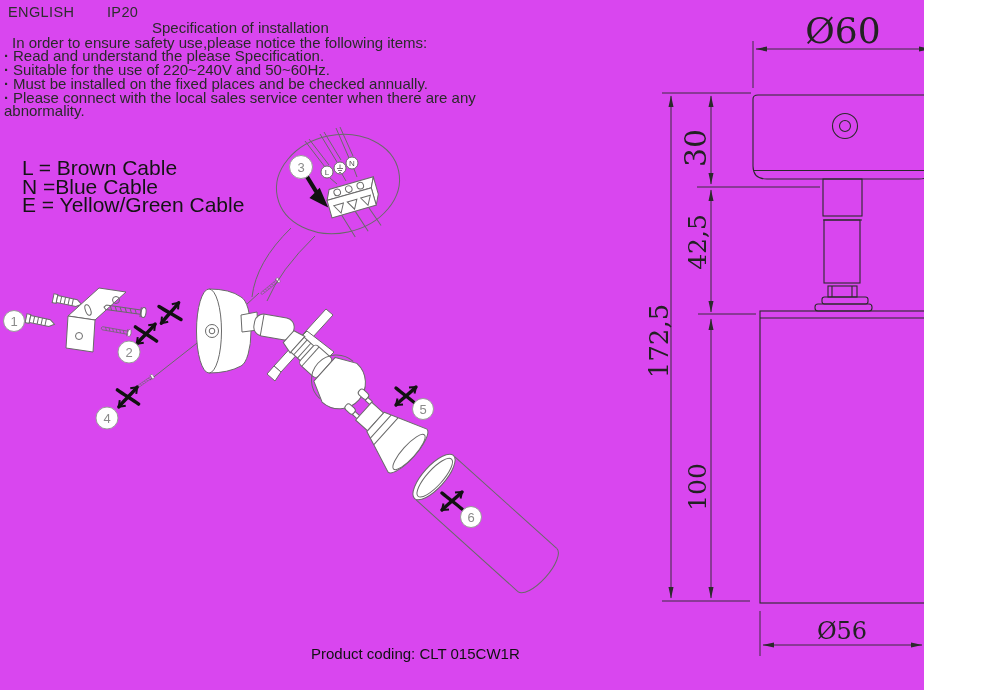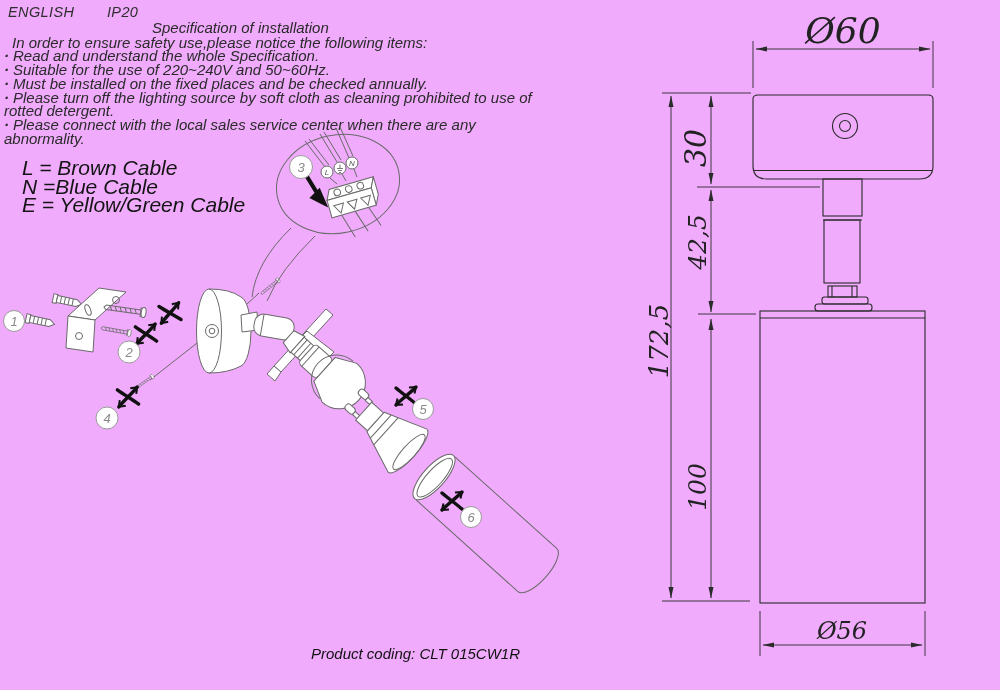--- a/index.html
+++ b/index.html
@@ -1,17 +1,17 @@
 <!DOCTYPE html>
 <html><head>
 <meta charset="utf-8">
 <style>
   html,body{margin:0;padding:0;background:#fff;}
-  .page{position:relative;width:1000px;height:690px;background:#f0abfc;overflow:hidden;
-        font-family:"Liberation Sans",sans-serif;color:#1a1a1a;font-style:italic;}
+  .page{position:relative;width:924px;height:690px;background:#d946ef;overflow:hidden;
+        font-family:"Liberation Sans",sans-serif;color:#1a1a1a;}
   .hdr{position:absolute;left:8px;top:4px;font-size:14.5px;color:#2e2e2e;letter-spacing:.4px;}
   .hdr .ip{margin-left:28px;}
   .spec{position:absolute;left:4px;top:21px;width:530px;font-size:15px;line-height:13.7px;color:#2a2a2a;}
   .spec .title{margin-left:148px;margin-bottom:1px;}
   .spec .intro{margin-left:8px;}
   .spec ul{margin:0;padding:0;list-style:none;}
   .spec li::before{content:"·";font-weight:700;margin-right:4px;}
   .legend{position:absolute;left:22px;top:159px;font-size:21px;line-height:18.5px;color:#141414;}
   .footer{position:absolute;left:311px;top:645px;font-size:15px;color:#111;}
   svg{position:absolute;}
@@ -26,24 +26,23 @@
 
   <div class="hdr">
     <span>ENGLISH</span>
     <span class="ip">IP20</span>
   </div>
 
   <div class="spec">
     <div class="title">Specification of installation</div>
     <div class="intro">In order to ensure safety use,please notice the following items:</div>
     <ul>
-      <li>Read and understand the whole Specification.</li>
+      <li>Read and understand the please Specification.</li>
       <li>Suitable for the use of 220~240V and 50~60Hz.</li>
       <li>Must be installed on the fixed places and be checked annually.</li>
-      <li>Please turn off the lighting source by soft cloth as cleaning prohibited to use of rotted detergent.</li>
       <li>Please connect with the local sales service center when there are any abnormality.</li>
     </ul>
   </div>
 
   <div class="legend">
     <div>L = Brown Cable</div>
     <div>N =Blue Cable</div>
     <div>E = Yellow/Green Cable</div>
   </div>
 

